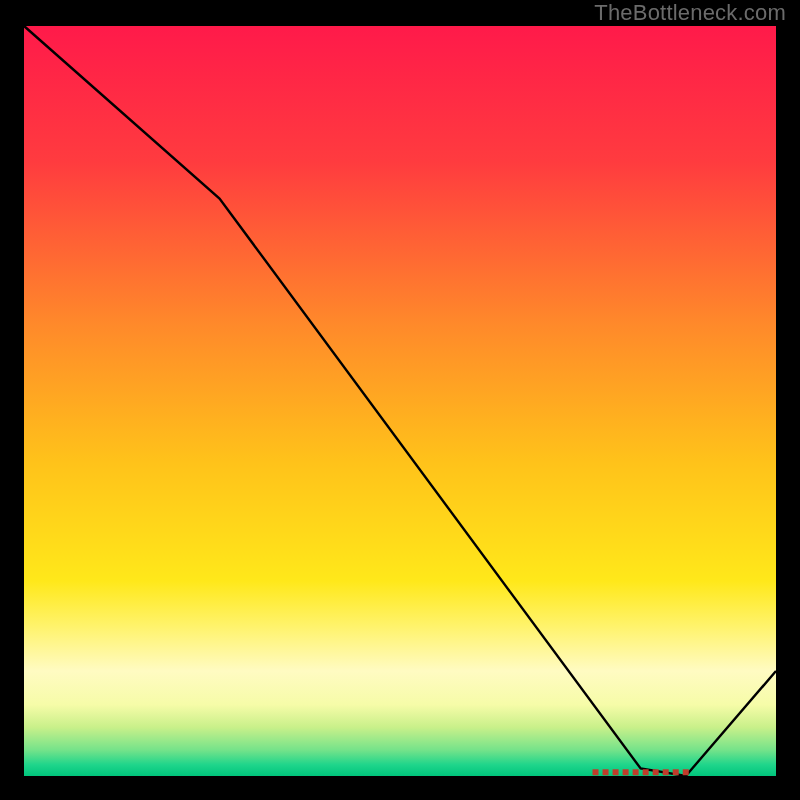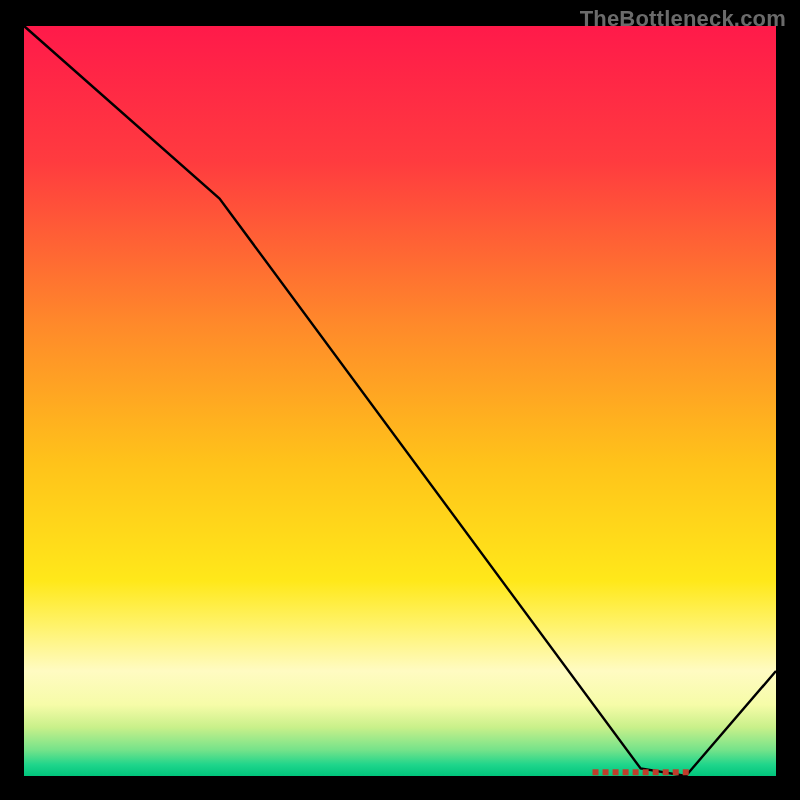--- a/index.html
+++ b/index.html
@@ -12,27 +12,26 @@
     overflow: hidden;
   }
   .container {
     position: relative;
     width: 800px;
     height: 800px;
     background: #000;
   }
   .watermark {
     position: absolute;
-    top: 6px;
+    top: 0;
     right: 14px;
     color: #6b6b6b;
     font-size: 22px;
     letter-spacing: 0.2px;
     user-select: none;
-    font-weight: bold;
   }
   svg {
     display: block;
   }
 </style>
 </head>
 <body>
 
 <div class="container">
   <div class="watermark">TheBottleneck.com</div>

